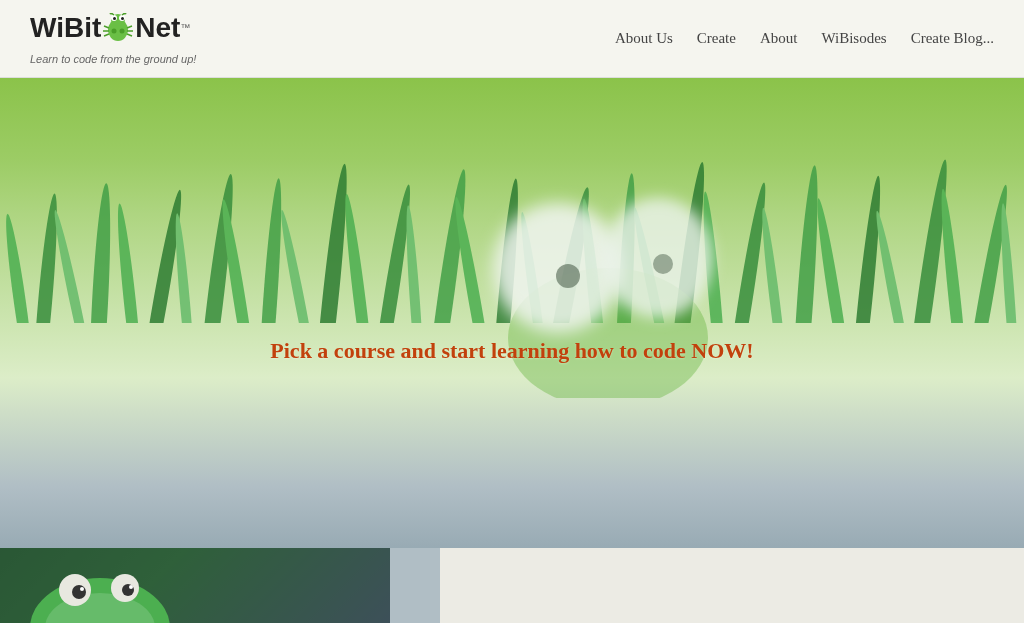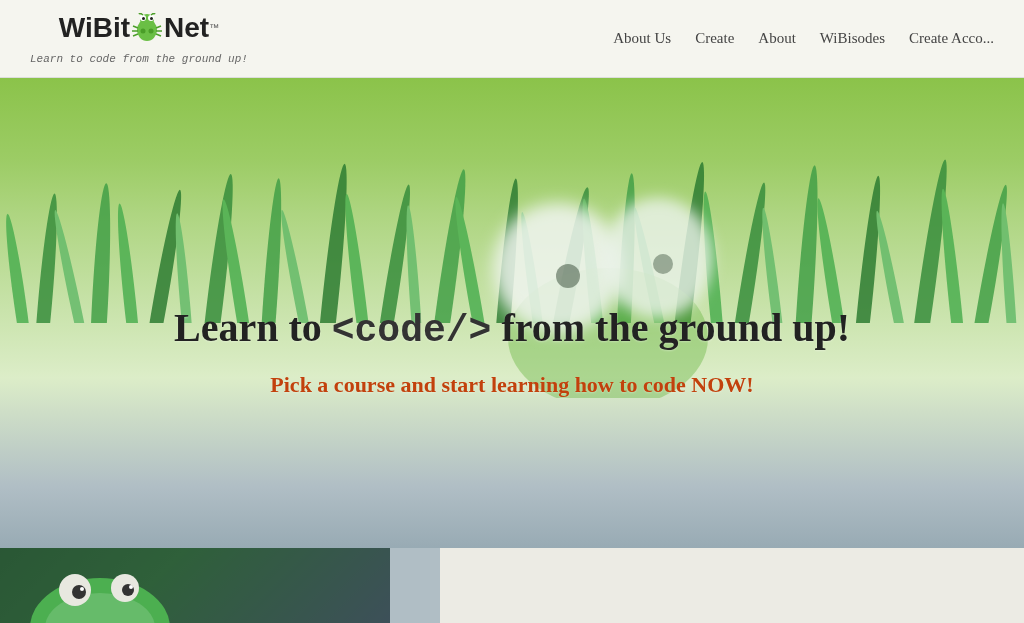--- a/index.html
+++ b/index.html
@@ -20,21 +20,20 @@
       justify-content: space-between;
       padding: 0 30px;
       border-bottom: 1px solid #ddd;
       position: relative;
       z-index: 10;
     }
 
     .logo-area {
       display: flex;
       flex-direction: column;
-      align-items: center;
     }
 
     .logo-title {
       display: flex;
       align-items: center;
       font-size: 28px;
       font-weight: bold;
       color: #222;
       font-family: Arial, sans-serif;
       line-height: 1;
@@ -45,21 +44,21 @@
       vertical-align: super;
       font-weight: normal;
       color: #555;
     }
 
     .logo-tagline {
       font-size: 11px;
       color: #666;
       font-style: italic;
       margin-top: 10px;
-      font-family: Liberation Mono, monospace;
+      font-family: Liberation Sans, sans-serif;
     }
 
     nav {
       display: flex;
       align-items: center;
       gap: 24px;
     }
 
     nav a {
       text-decoration: none;
@@ -215,21 +214,21 @@
       <span class="logo-tm">™</span>
     </div>
     <div class="logo-tagline">Learn to code from the ground up!</div>
   </div>
 
   <nav>
     <a href="#">About Us</a>
     <a href="#">Create</a>
     <a href="#">About</a>
     <a href="#">WiBisodes</a>
-    <a href="#">Create Acco...</a>
+    <a href="#">Create Blog...</a>
   </nav>
 </header>
 
 <section class="hero">
 
   <div class="hero-bg"></div>
 
   <div class="grass-container">
     <svg width="1024" height="220" viewBox="0 0 1024 220" xmlns="http://www.w3.org/2000/svg" style="position:absolute;bottom:0;left:0;">
 
@@ -290,23 +289,20 @@
           <feGaussianBlur stdDeviation="8"></feGaussianBlur>
         </filter>
         <filter id="blur2" x="-30%" y="-30%" width="160%" height="160%">
           <feGaussianBlur stdDeviation="7"></feGaussianBlur>
         </filter>
       </defs>
     </svg>
   </div>
 
   <div class="hero-text">
-    <div class="hero-headline">
-      <span>Learn to </span><span class="code-tag">&lt;code/&gt;</span><span> from the ground up!</span>
-    </div>
     <div class="hero-subheadline">Pick a course and start learning how to code NOW!</div>
   </div>
 
   <div class="bottom-strip">
 
     <div class="bottom-left">
 
       <svg width="390" height="75" viewBox="0 0 390 75" xmlns="http://www.w3.org/2000/svg" style="position:absolute;bottom:0;left:0;">
 
         <rect x="0" y="0" width="390" height="75" fill="rgba(38,50,56,0.5)"></rect>

